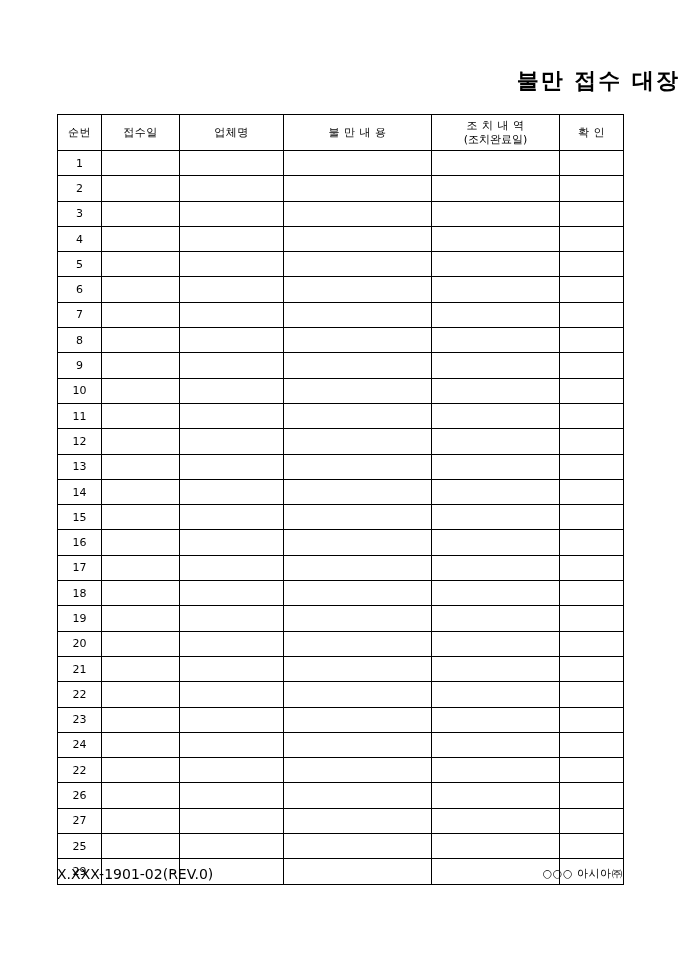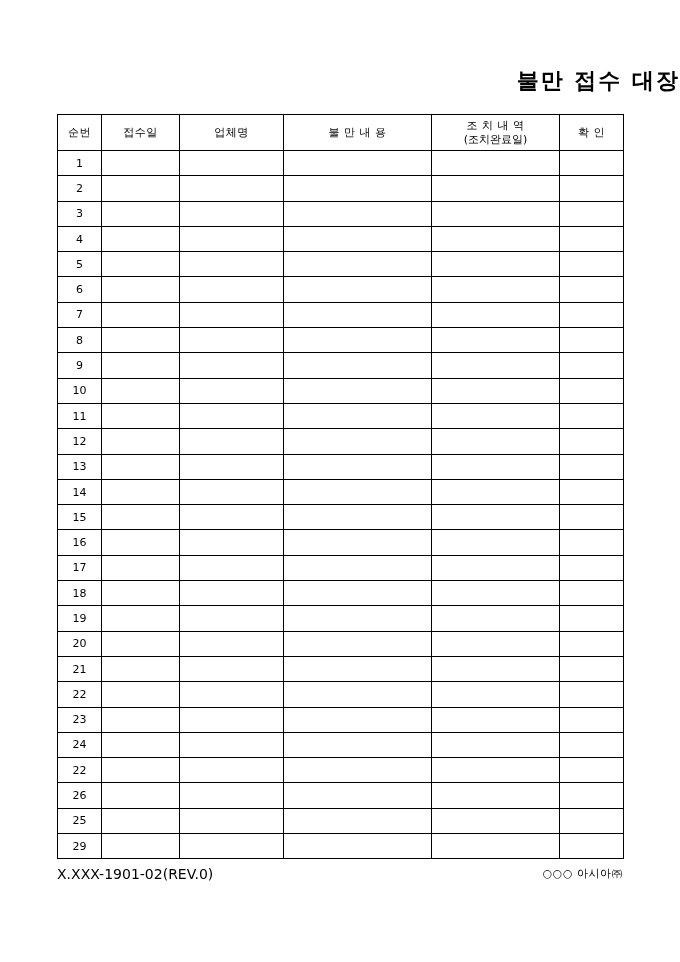--- a/index.html
+++ b/index.html
@@ -334,20 +334,28 @@
           </tr>
           <tr>
             <td class="num">26</td>
             <td></td>
             <td></td>
             <td></td>
             <td></td>
             <td></td>
           </tr>
           <tr>
+            <td class="num">27</td>
+            <td></td>
+            <td></td>
+            <td></td>
+            <td></td>
+            <td></td>
+          </tr>
+          <tr>
             <td class="num">25</td>
             <td></td>
             <td></td>
             <td></td>
             <td></td>
             <td></td>
           </tr>
           <tr>
             <td class="num">29</td>
             <td></td>

